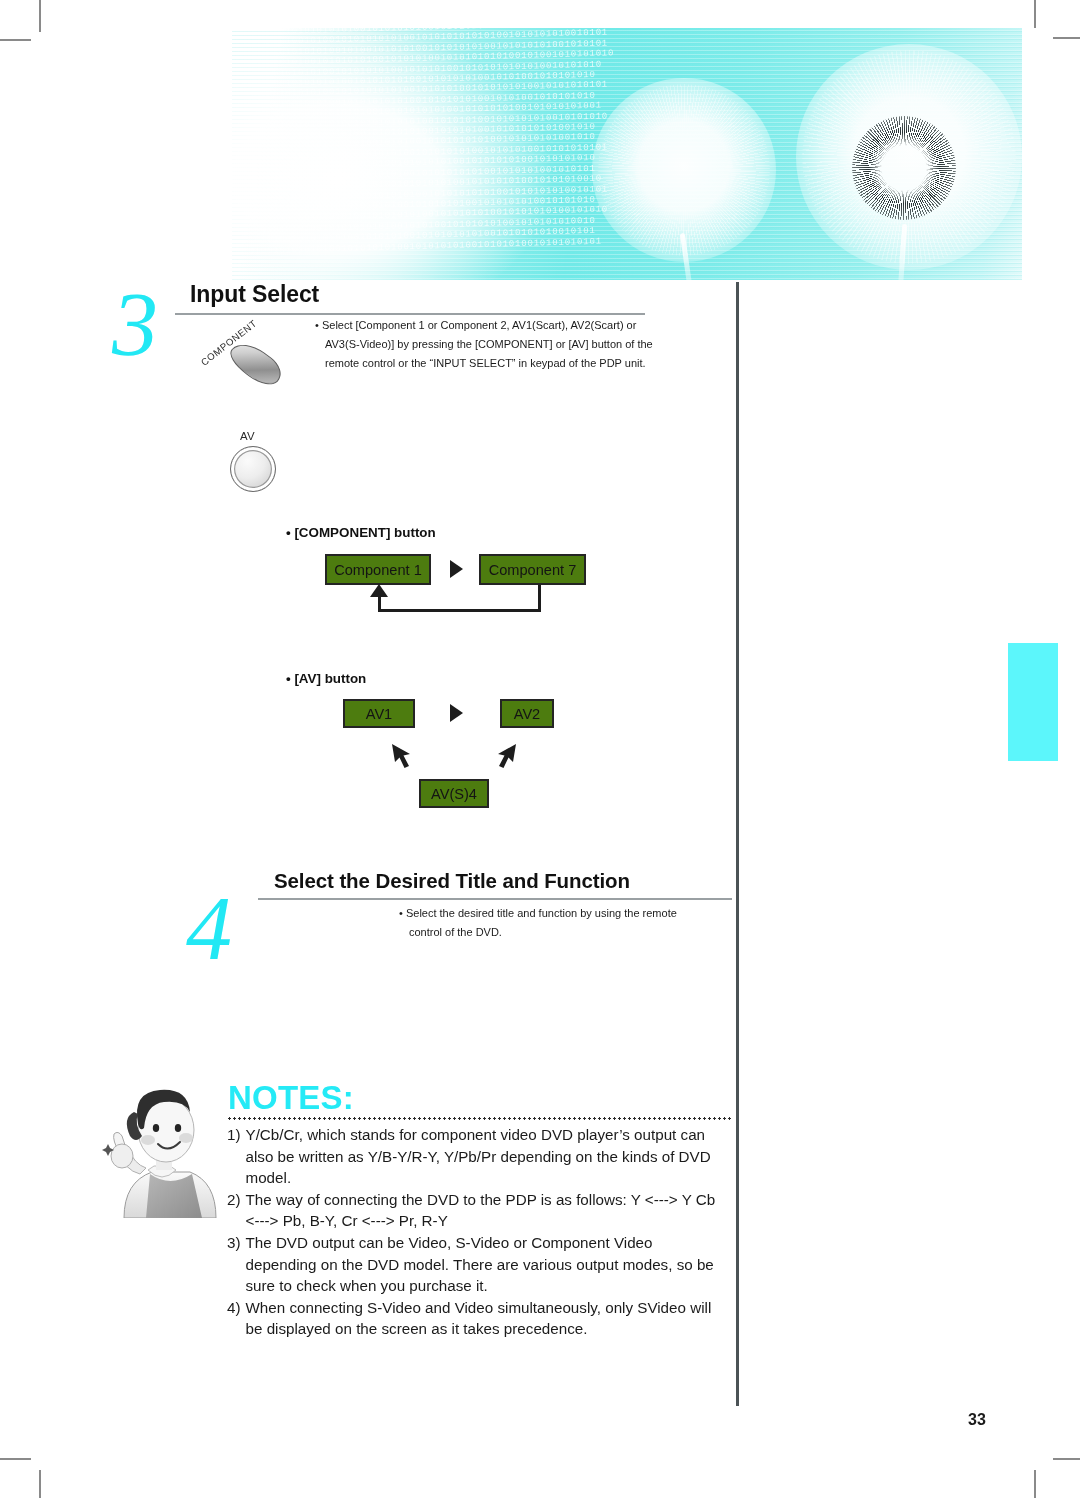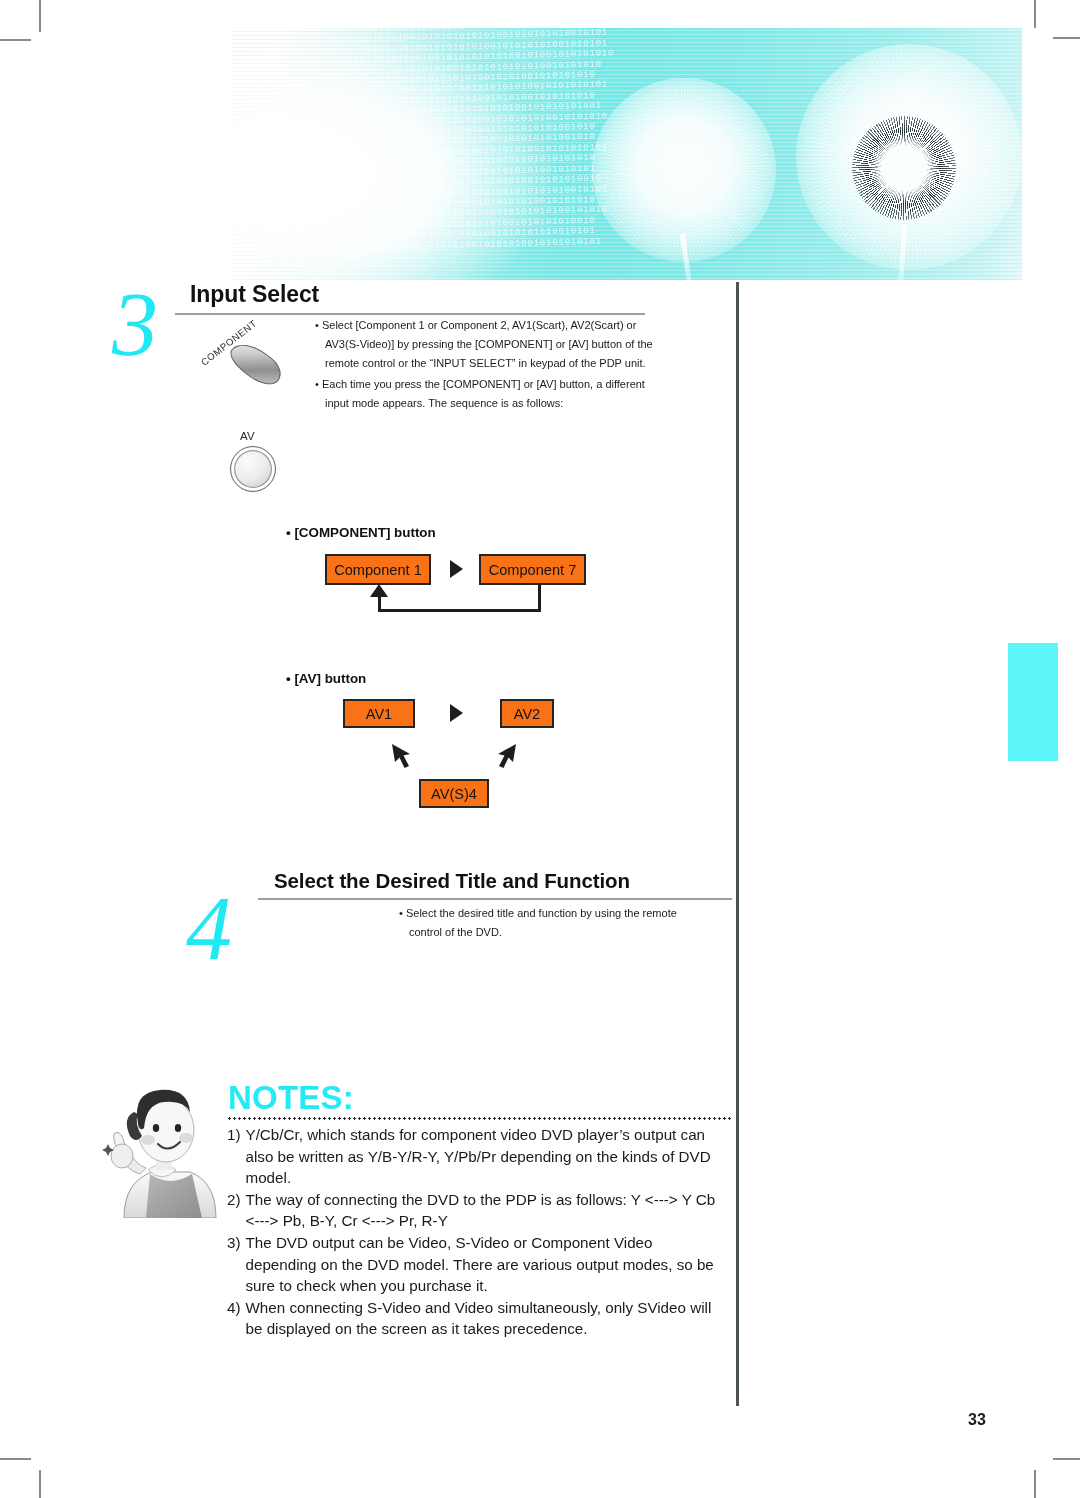--- a/index.html
+++ b/index.html
@@ -237,21 +237,21 @@
 
   
   .flow-caption {
     position: absolute;
     font-size: 13.4px;
     font-weight: bold;
     color: #111111;
   }
   .flow-box {
     position: absolute;
-    background: #f97316;
+    background: #4d7c0f;
     border: 2.2px solid #242424;
     box-sizing: border-box;
     display: flex;
     align-items: center;
     justify-content: center;
     font-size: 14.6px;
     color: #141414;
   }
   .flow-line {
     position: absolute;
@@ -398,21 +398,20 @@
   <div id="component-label">COMPONENT</div>
 </div>
 
 <div id="av-button-art">
   <div id="av-label">AV</div>
   <div id="av-circle"></div>
 </div>
 
 <div class="body-text" style="left:315px; top:316px; width:345px;">
   <p class="bullet-line">•&nbsp;<span>Select [Component 1 or Component 2, AV1(Scart), AV2(Scart) or AV3(S-Video)] by pressing the [COMPONENT] or [AV] button of the remote control or the “INPUT SELECT” in keypad of the PDP unit.</span></p>
-  <p class="bullet-line">•&nbsp;<span>Each time you press the [COMPONENT] or [AV] button, a different input mode appears. The sequence is as follows:</span></p>
 </div>
 
 <div class="flow-caption" style="left:286px; top:525px;text-align:right;">• [COMPONENT] button</div>
 
 <div class="flow-box" style="left:325px; top:554px; width:106px; height:31px;">Component 1</div>
 <div class="arrow-right" style="left:450px; top:560px;"></div>
 <div class="flow-box" style="left:479px; top:554px; width:107px; height:31px;">Component 7</div>
 
 <div class="flow-line v" style="left:538px; top:585px; height:26px;"></div>
 <div class="flow-line h" style="left:378px; top:609px; width:163px;"></div>

